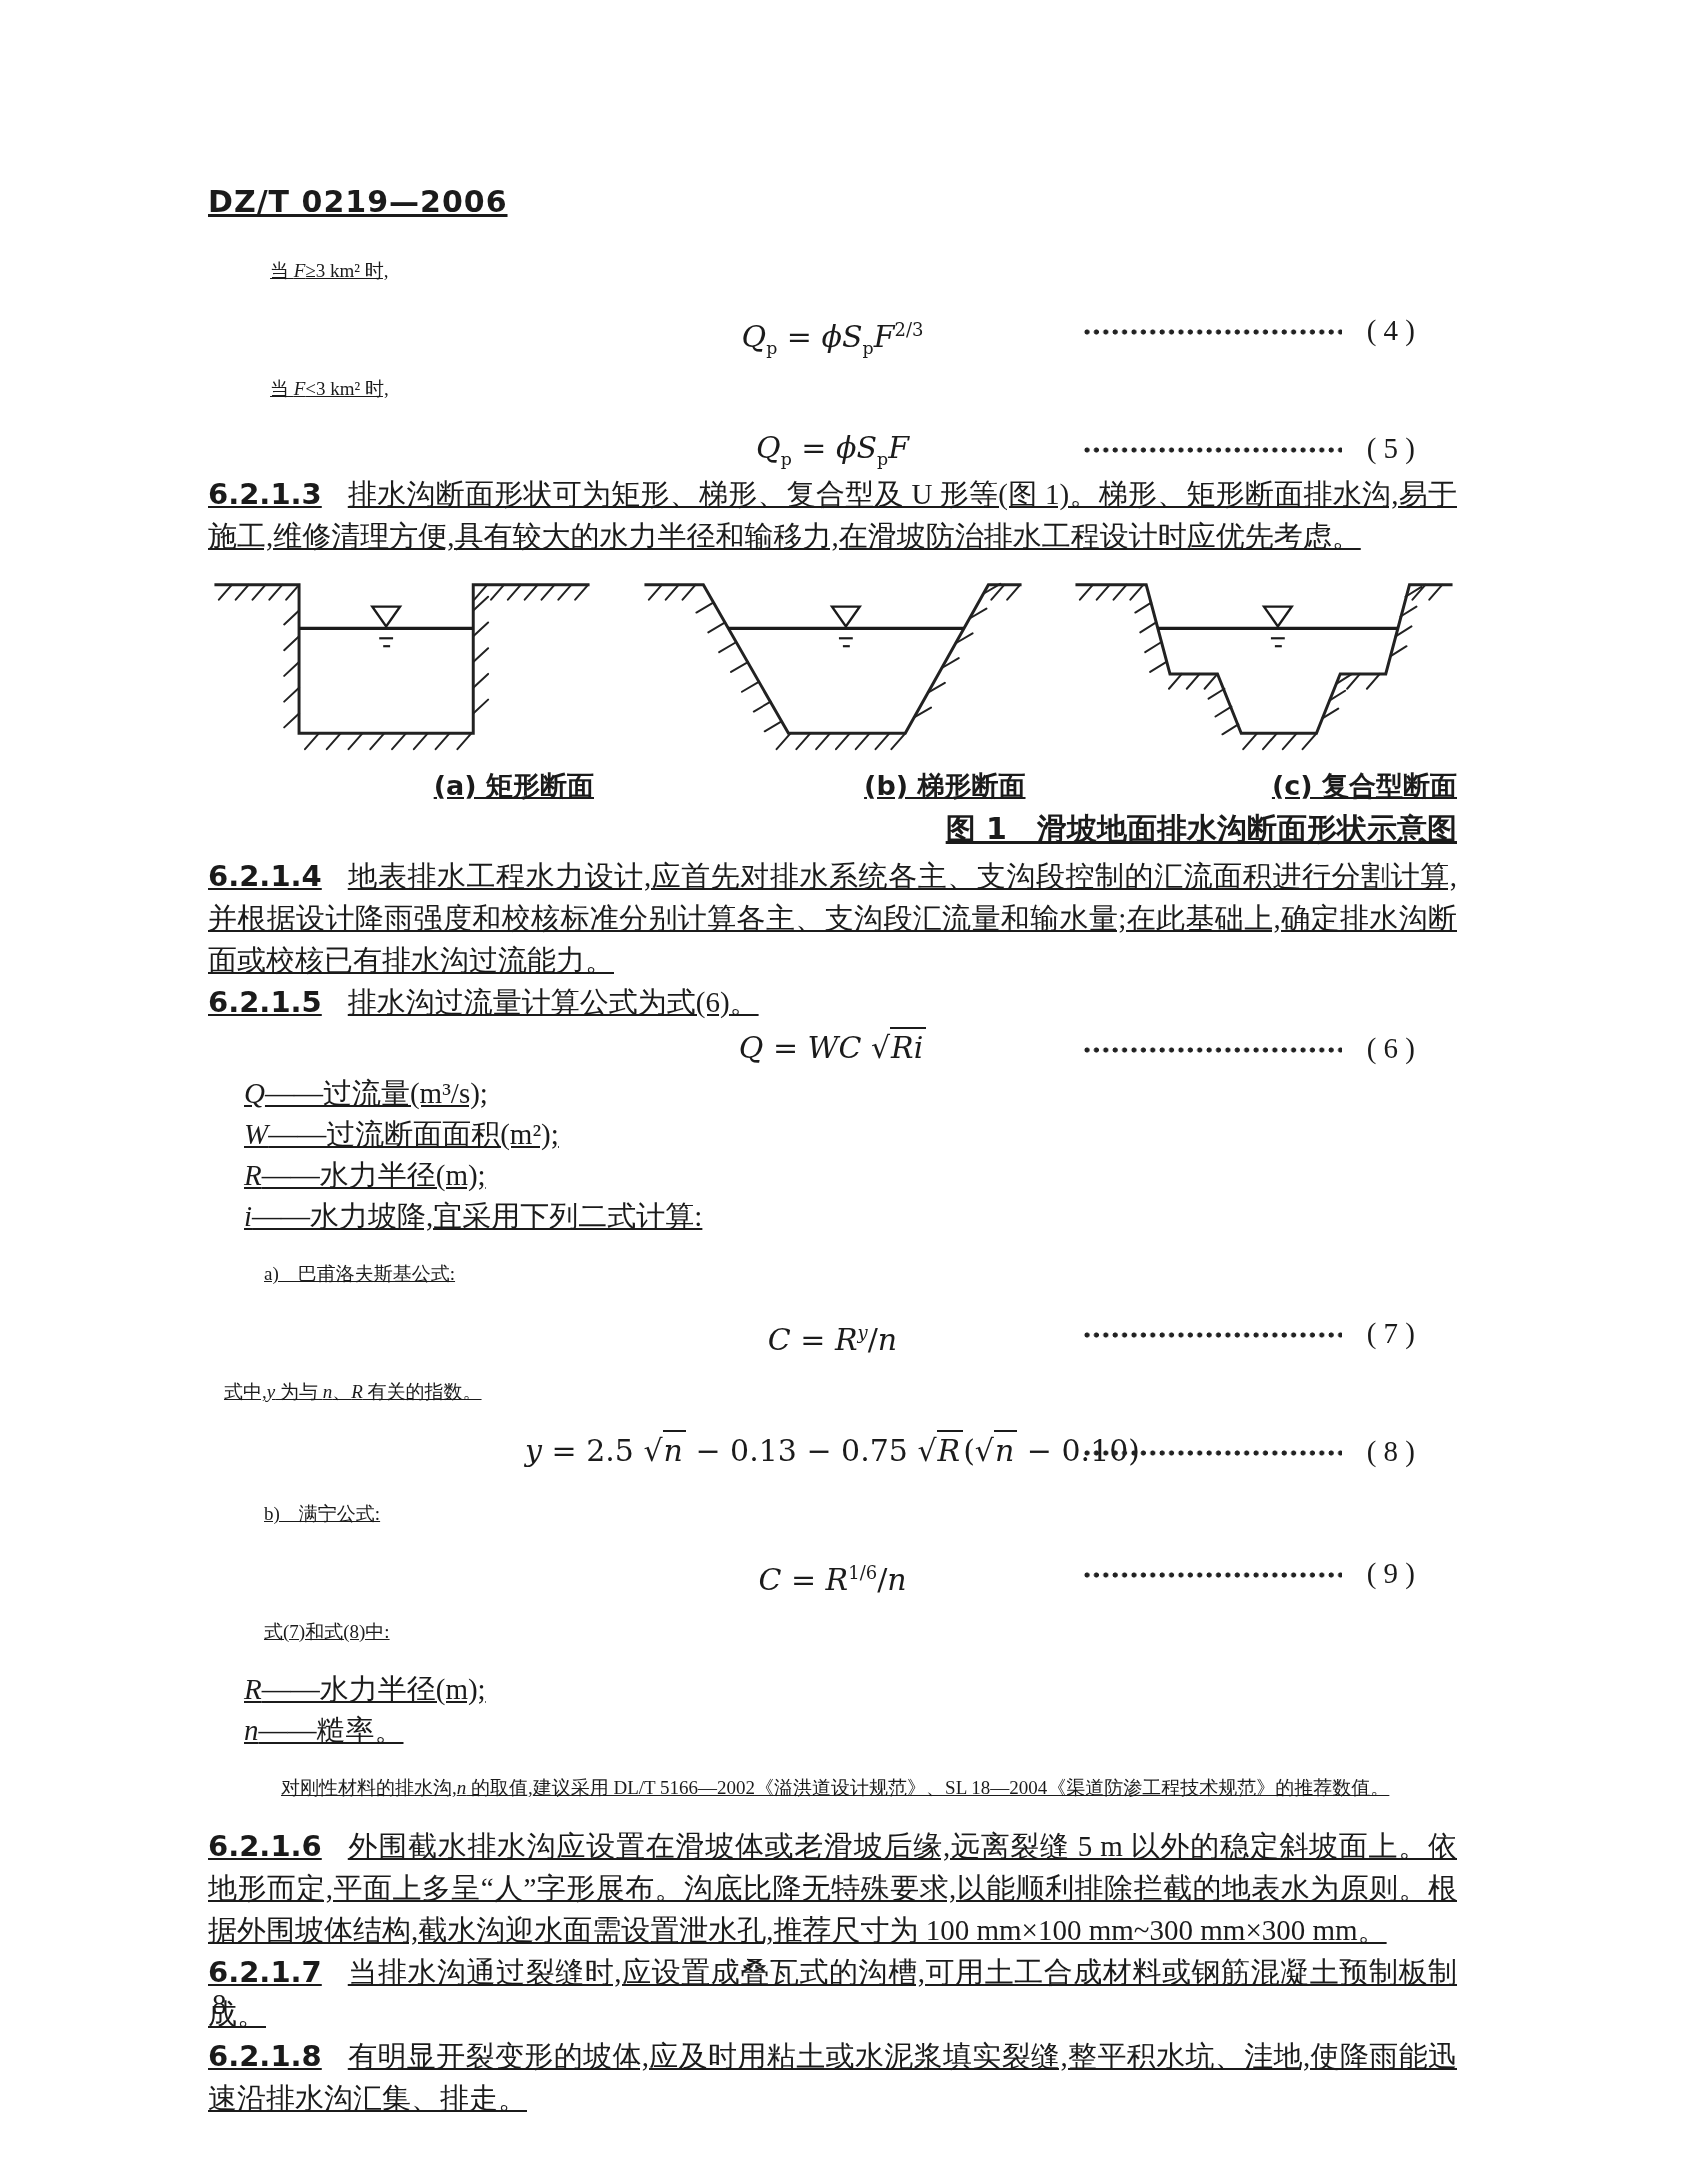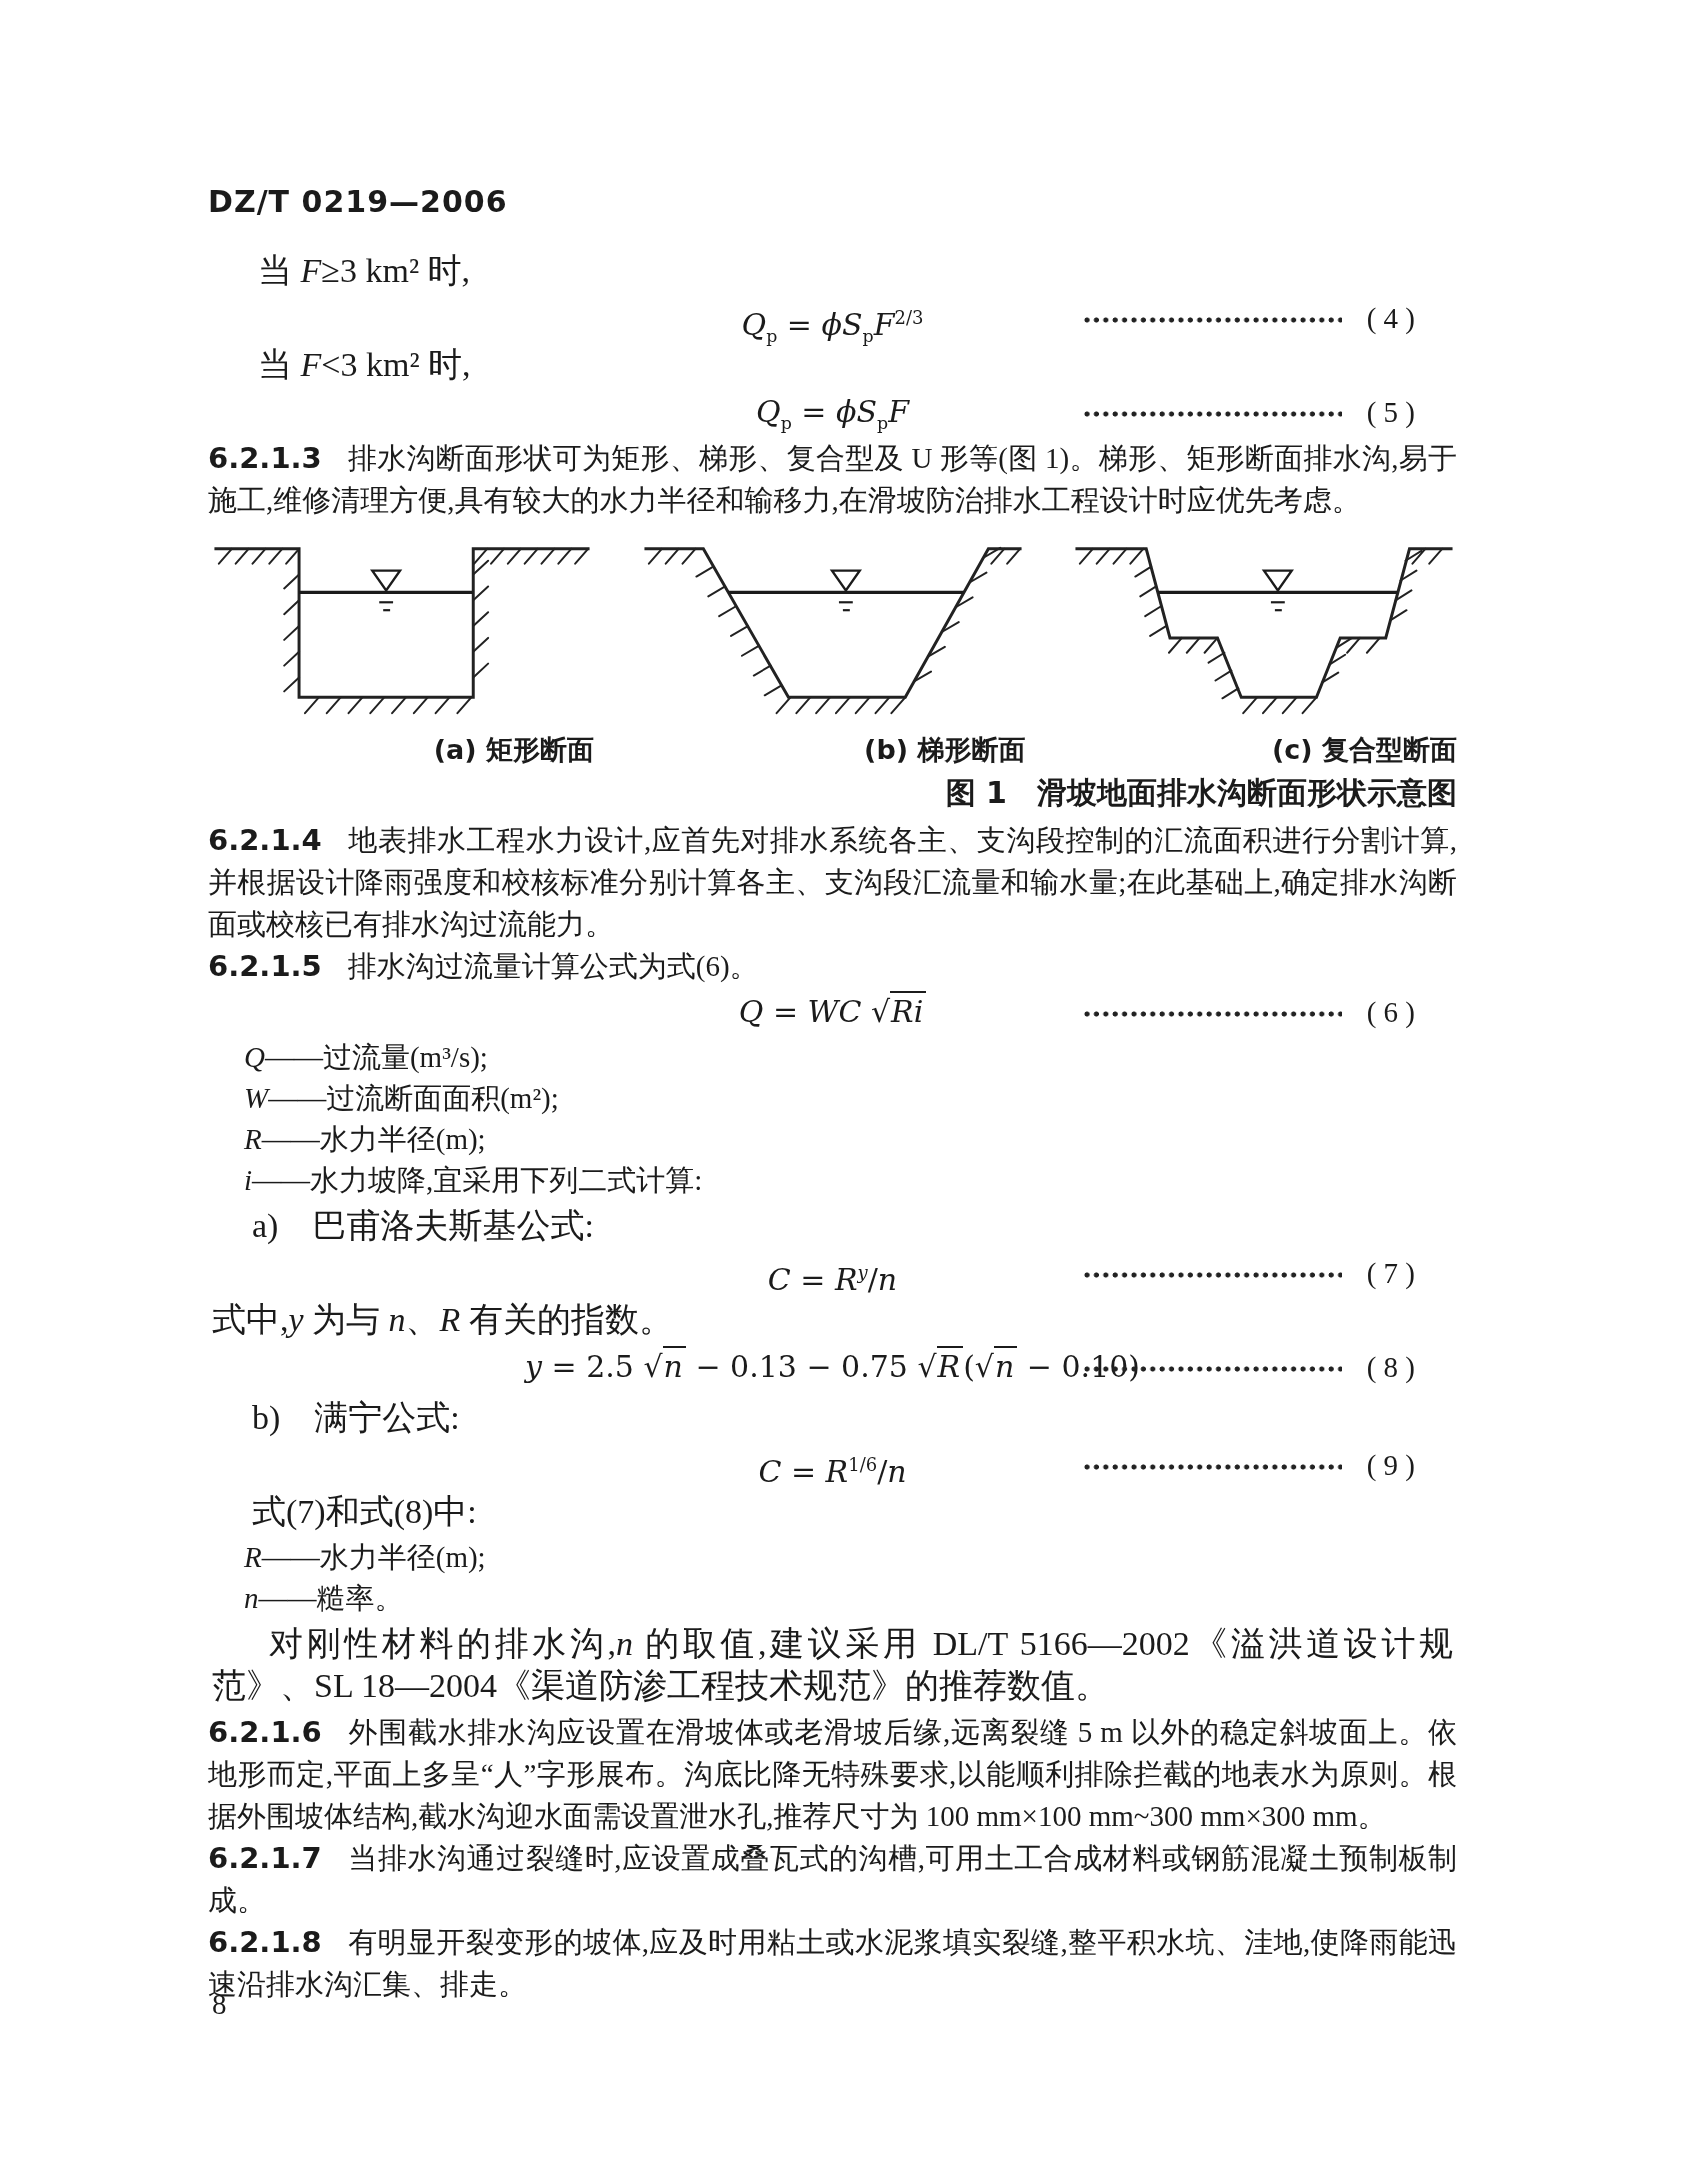--- a/index.html
+++ b/index.html
@@ -5,27 +5,27 @@
   html,body{margin:0;padding:0;background:#e8e8e8;}
   .page{
     position:relative;
     width:1683px;height:2178px;
     margin:0 auto;
     background:#ffffff;
     color:#1b1b1b;
     font-family:"Liberation Serif","DejaVu Serif",serif;
     overflow:hidden;
   }
-  .content{position:absolute;left:208px;top:184px;width:1249px;}
+  .content{position:absolute;left:208px;top:184px;width:1249px;text-decoration:underline;}
   .doc-code{
     font-family:"DejaVu Sans","Liberation Sans",sans-serif;
     font-weight:700;font-size:30px;line-height:36px;
     margin-bottom:30px;letter-spacing:1px;
   }
-  .para{font-size:34px;line-height:42px;margin:4px;text-align:justify;}
+  .para{font-size:19px;line-height:42px;margin:16px;text-align:justify;}
   .cond{text-indent:46px;}
   .ind15{text-indent:61px;}
   .ind2{text-indent:57px;}
   .item{text-indent:40px;}
   .where{text-indent:40px;}
   .def{font-size:29px;line-height:41px;padding-left:36px;}
   .clause{font-size:29px;line-height:42px;margin:0;text-align:justify;}
   .cnum{
     font-family:"DejaVu Sans","Liberation Sans",sans-serif;
     font-weight:700;margin-right:26px;white-space:nowrap;

